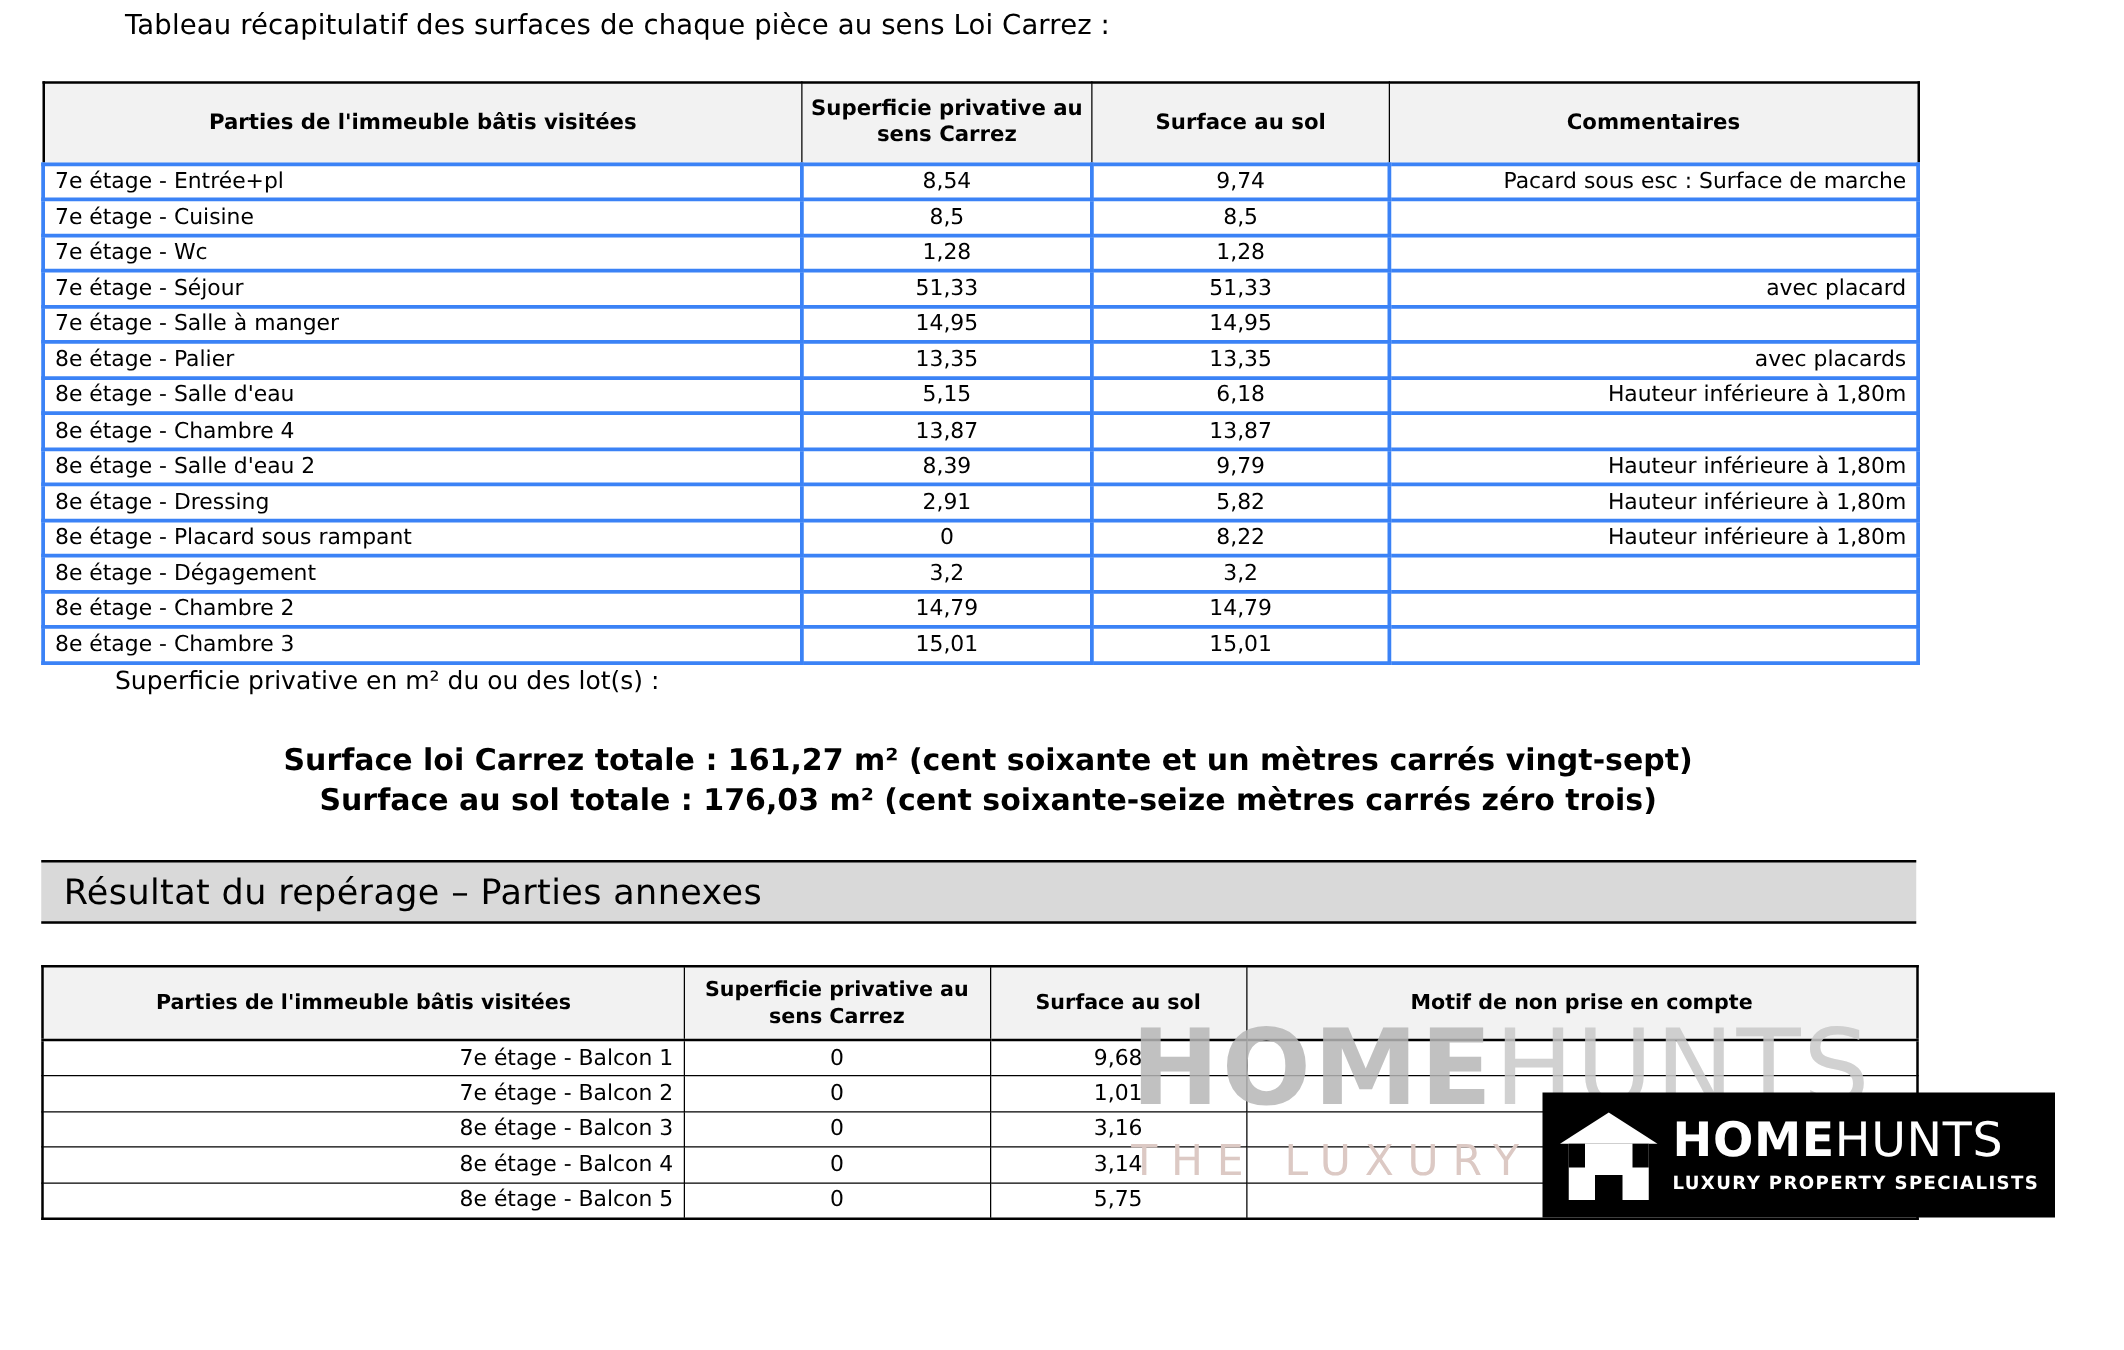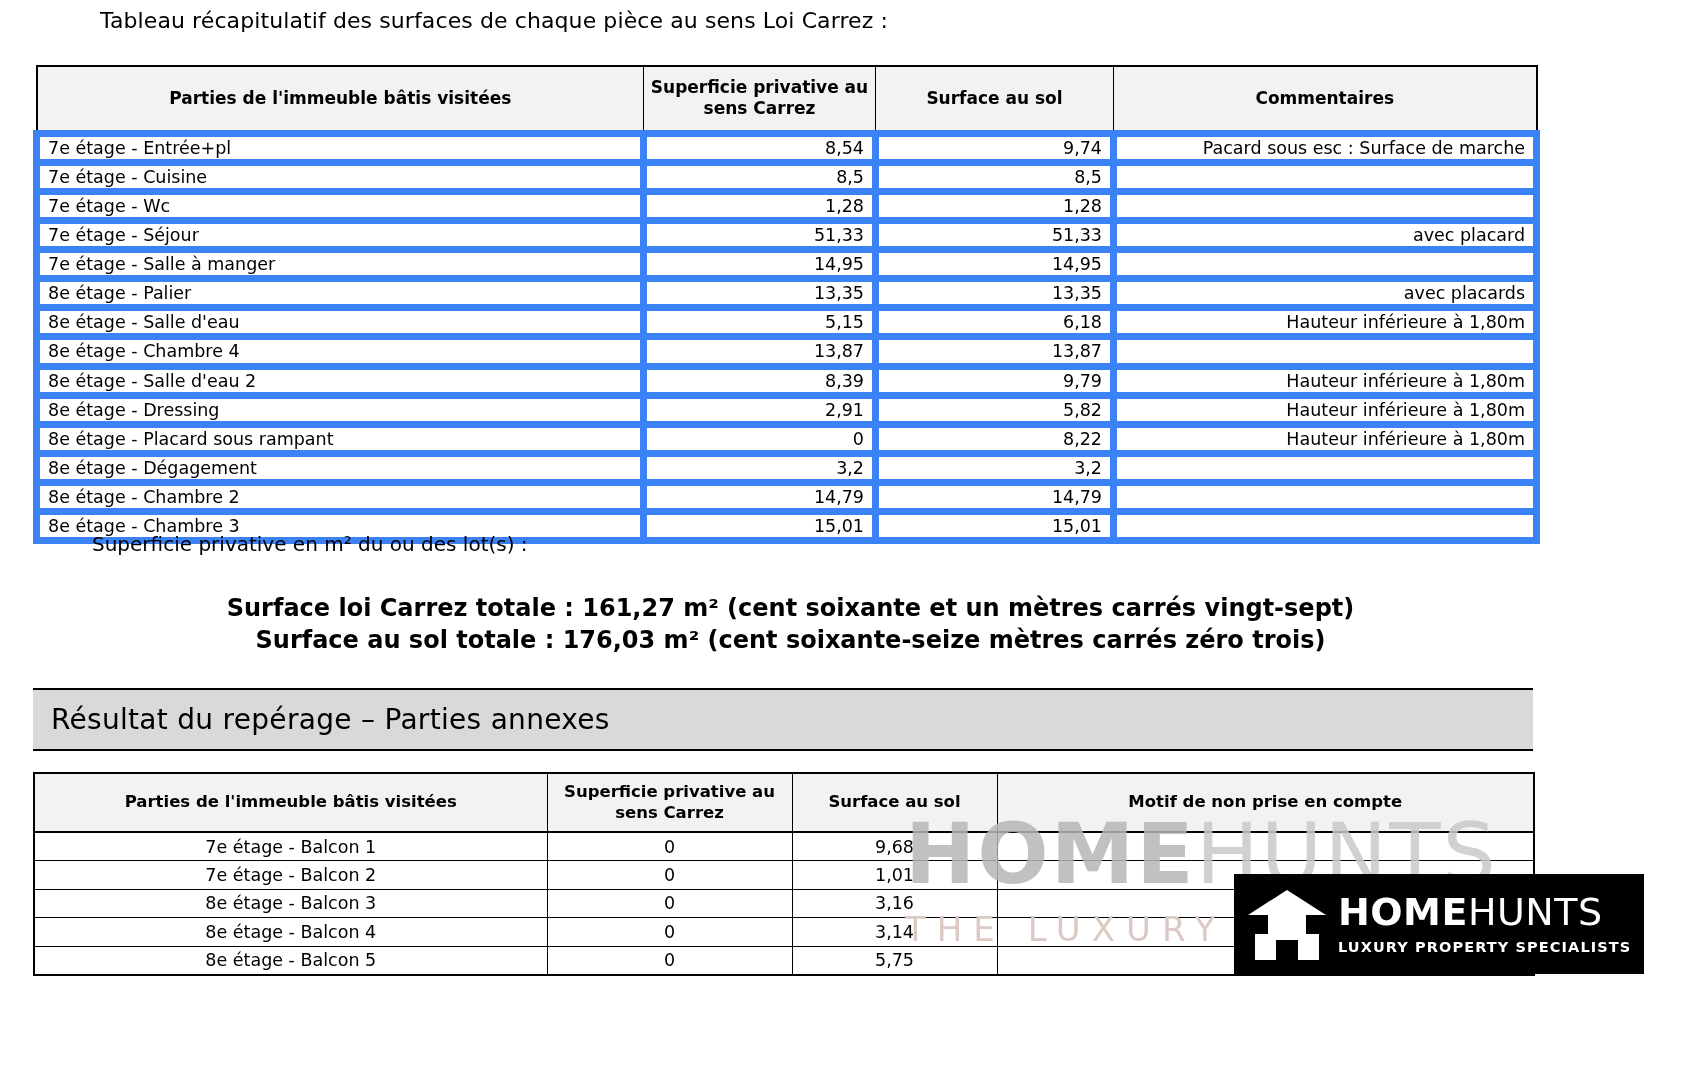--- a/index.html
+++ b/index.html
@@ -51,29 +51,29 @@
     border: 1px solid #000;
     border-bottom: 2px solid #000;
     font-size: 17px;
     font-weight: bold;
     padding: 10px 6px;
     height: 56px;
     line-height: 1.25;
     text-align: center;
   }
   .carrez-table td {
-    border: 7px solid #3b82f6;
+    border: 3px solid #3b82f6;
     font-size: 17.5px;
     height: 28.5px;
     padding: 1px 8px;
     line-height: 1.15;
     vertical-align: middle;
   }
   .carrez-table td.name { text-align: left; }
-  .carrez-table td.num  { text-align: right; }
+  .carrez-table td.num  { text-align: center; }
   .carrez-table td.cmt  { text-align: right; }
 
   
   .subtotal-label {
     position: absolute;
     left: 92px;
     top: 532px;
     font-size: 20px;
     white-space: nowrap;
     text-align: right;
@@ -90,21 +90,21 @@
     margin-top: 17px;
   }
   .totals div { white-space: nowrap; }
 
   
   .section-banner {
     position: absolute;
     left: 33px;
     top: 688px;
     width: 1500px;
-    height: 63px;
+    height: 51px;
     background: #d9d9d9;
     border-top: 2px solid #000;
     border-bottom: 2px solid #000;
     display: flex;
     align-items: center;
     padding-left: 18px;
     font-size: 28px;
     letter-spacing: 0.3px;
   }
 
@@ -137,21 +137,21 @@
   }
   .annex-table td {
     border: 1px solid #000;
     font-size: 17.5px;
     height: 28.5px;
     padding: 1px 8px;
     line-height: 1.15;
     vertical-align: middle;
     background: transparent;
   }
-  .annex-table td.name { text-align: center; margin-left: 19px; }
+  .annex-table td.name { text-align: right; margin-left: 19px; }
   .annex-table td.num  { text-align: center; }
   .annex-table td.reason { text-align: center; }
 
   
   .watermark {
     position: absolute;
     left: 905px;
     top: 812px;
     pointer-events: none;
     z-index: 5;

